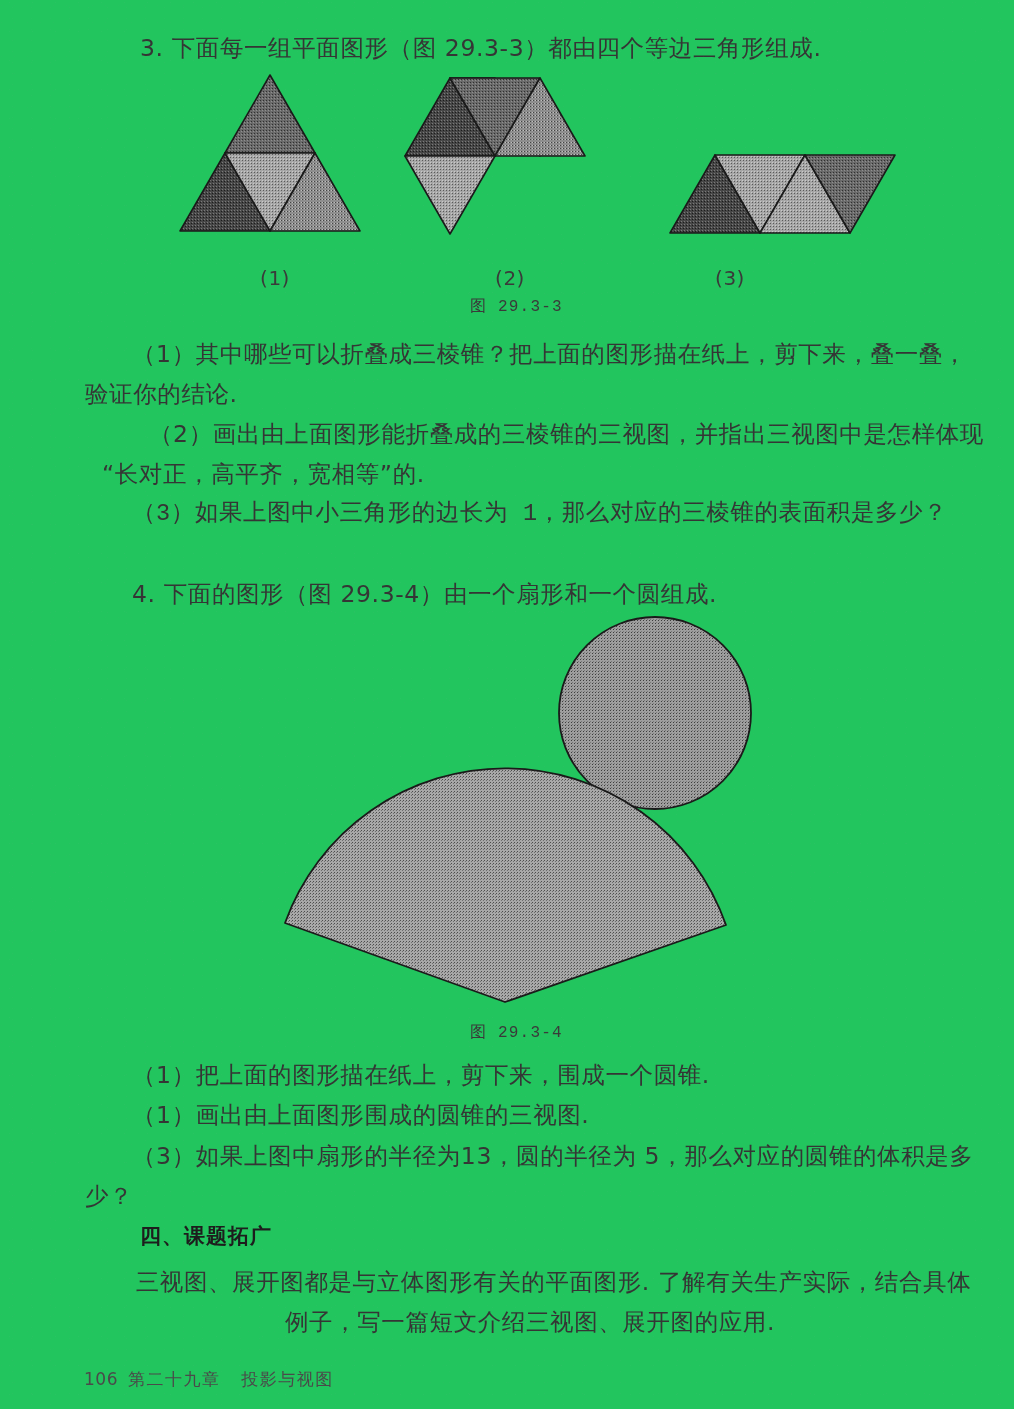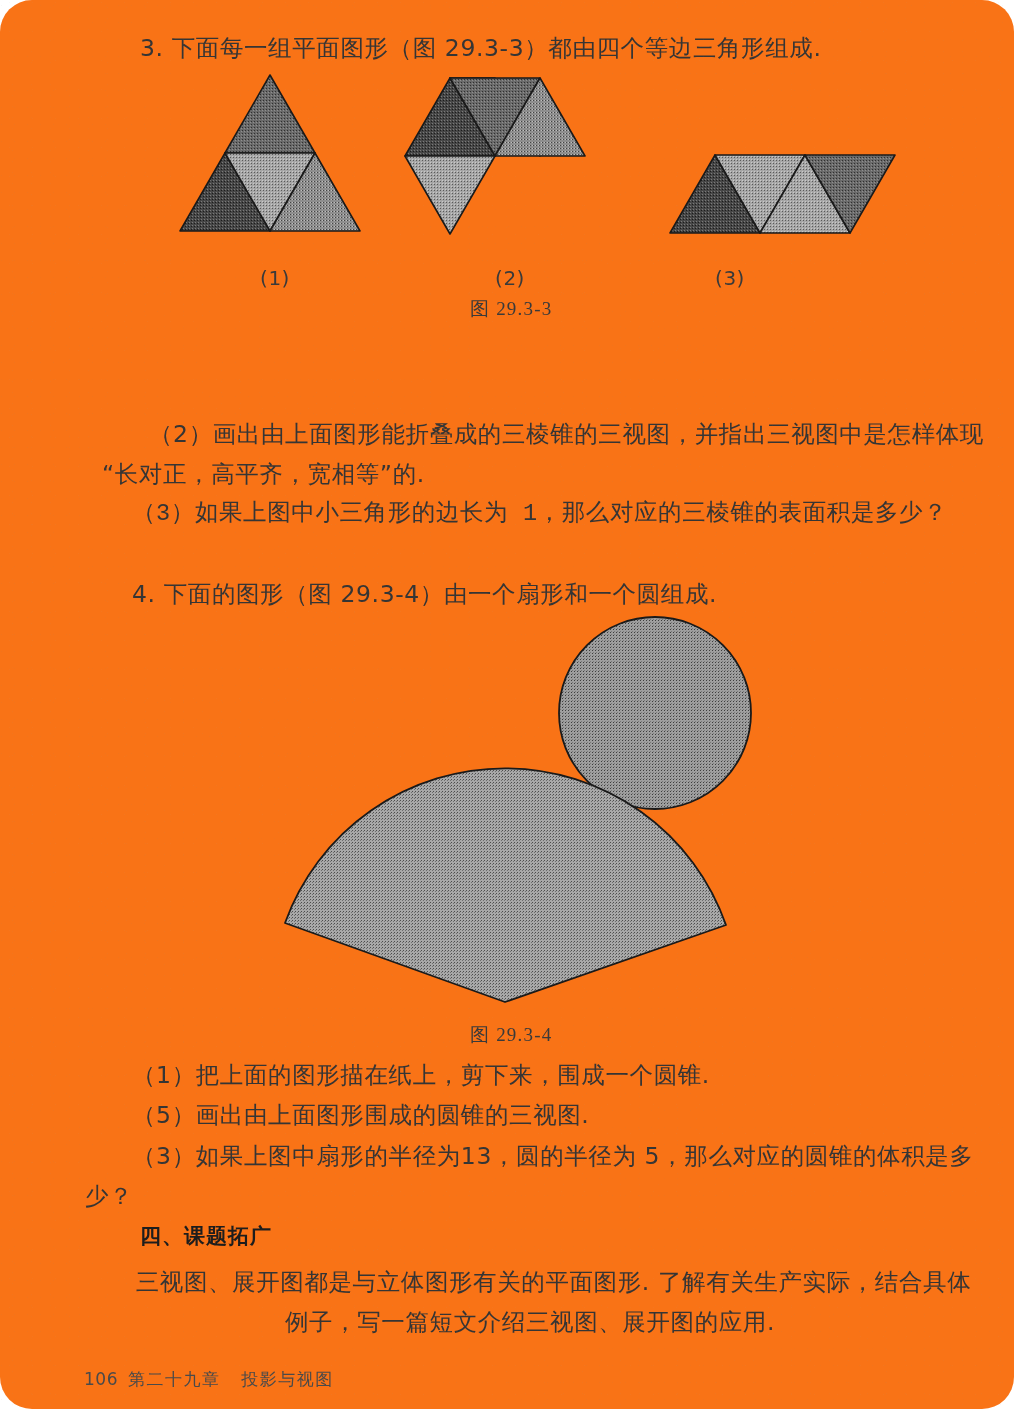--- a/index.html
+++ b/index.html
@@ -12,22 +12,21 @@
     height: 1409px;
     position: relative;
     overflow: hidden;
     font-family: "DejaVu Sans", "Liberation Sans", sans-serif;
     color: #2b2b2b;
   }
 
   .page {
     position: absolute;
     inset: 0;
-    background: #f97316;
-    border-radius: 32px;
+    background: #22c55e;
   }
 
   
   .para {
     position: absolute;
     font-size: 23.5px;
     line-height: 40px;
     letter-spacing: 0.6px;
     color: #353535;
     white-space: pre-wrap;
@@ -39,24 +38,24 @@
     position: absolute;
     font-size: 21px;
     line-height: 36px;
     font-weight: bold;
     color: #1d1d1d;
     letter-spacing: 1px;
   }
 
   .figcaption {
     position: absolute;
-    font-size: 19px;
+    font-size: 16px;
     color: #3a3a3a;
     letter-spacing: 1.2px;
-    font-family: Liberation Serif, serif;
+    font-family: Liberation Mono, monospace;
   }
 
   .fignum {
     position: absolute;
     font-size: 20px;
     color: #3a3a3a;
     text-align: center;
     letter-spacing: 0.5px;
   }
 
@@ -159,20 +158,21 @@
       </g>
     </svg>
   </div>
 
   <div class="fignum" style="left:235px; top:266px; width:80px;">(1)</div>
   <div class="fignum" style="left:470px; top:266px; width:80px;">(2)</div>
   <div class="fignum" style="left:690px; top:266px; width:80px;">(3)</div>
 
   <div class="figcaption" style="left:470px; top:296px;">图 29.3-3</div>
 
+  <div class="para indent" style="left:85px; top:334px; width:890px;">（1）其中哪些可以折叠成三棱锥？把上面的图形描在纸上，剪下来，叠一叠，验证你的结论.</div>
 
   <div class="para indent" style="left:102px; top:414px; width:890px;">（2）画出由上面图形能折叠成的三棱锥的三视图，并指出三视图中是怎样体现“长对正，高平齐，宽相等”的.</div>
 
   <div class="para indent" style="left:85px; top:494px; width:890px;font-family:Liberation Mono, monospace;">（3）如果上图中小三角形的边长为 1，那么对应的三棱锥的表面积是多少？</div>
 
   <div class="para indent" style="left:85px; top:574px; width:890px;">4. 下面的图形（图 29.3-4）由一个扇形和一个圆组成.</div>
 
   <div class="figwrap" style="left:250px; top:605px; width:540px; height:405px;">
     <svg width="540" height="405" viewBox="0 0 540 405" aria-hidden="true">
       <defs>
@@ -194,21 +194,21 @@
                L 35 318
                A 234 234 0 0 1 476 320
                Z" fill="url(#grs)" stroke="#1a1a1a" stroke-width="1.8" stroke-linejoin="round"></path>
     </svg>
   </div>
 
   <div class="figcaption" style="left:470px; top:1022px;">图 29.3-4</div>
 
   <div class="para indent" style="left:85px; top:1055px; width:890px;">（1）把上面的图形描在纸上，剪下来，围成一个圆锥.</div>
 
-  <div class="para indent" style="left:85px; top:1095px; width:890px;">（5）画出由上面图形围成的圆锥的三视图.</div>
+  <div class="para indent" style="left:85px; top:1095px; width:890px;">（1）画出由上面图形围成的圆锥的三视图.</div>
 
   <div class="para indent" style="left:85px; top:1136px; width:890px;">（3）如果上图中扇形的半径为13，圆的半径为 5，那么对应的圆锥的体积是多少？</div>
 
   <div class="heading" style="left:140px; top:1218px;">四、课题拓广</div>
 
   <div class="para indent" style="left:85px; top:1262px; width:890px;text-align:center;">三视图、展开图都是与立体图形有关的平面图形. 了解有关生产实际，结合具体例子，写一篇短文介绍三视图、展开图的应用.</div>
 
   <div class="footer">
     <span class="pg">106</span><span>第二十九章</span>&nbsp;&nbsp;&nbsp;<span>投影与视图</span>
   </div>

